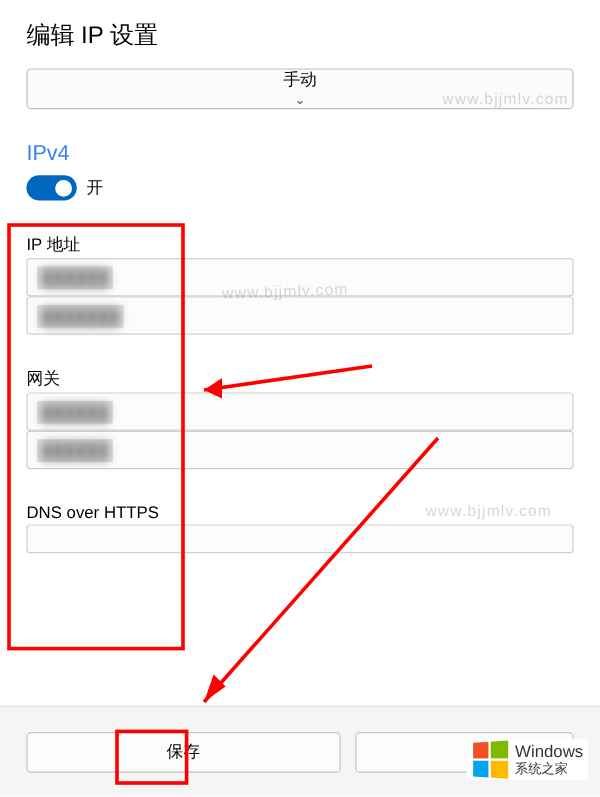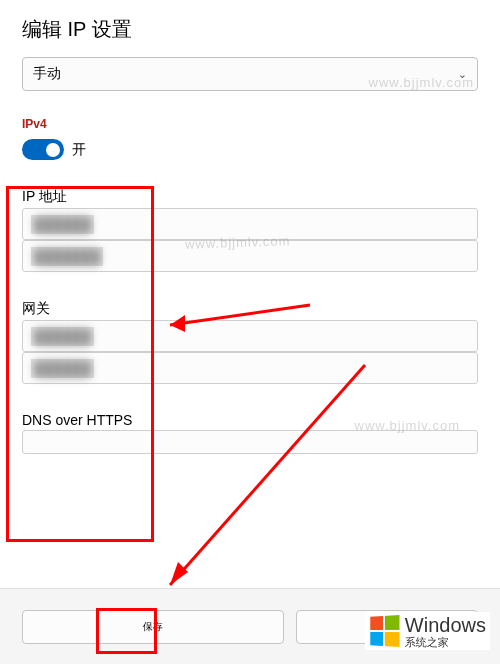--- a/index.html
+++ b/index.html
@@ -25,27 +25,28 @@
       height: 34px;
       border: 1px solid #c0c0c0;
       border-radius: 4px;
       padding: 0 10px;
       display: flex;
       align-items: center;
       justify-content: space-between;
       background: #fbfbfb;
       cursor: pointer;
       font-size: 14px;
+      flex-direction: column;
     }
     .chevron { font-size: 11px; color: #555; }
     .section-heading {
-      font-size: 12px;
-      font-weight: 700;
+      font-size: 18px;
+      font-weight: 400;
       margin-top: 26px;
-      color: #b91c1c;
+      color: #3b82f6;
     }
     .toggle-row {
       display: flex;
       align-items: center;
       margin-top: 8px;
       gap: 8px;
     }
     .toggle {
       width: 42px;
       height: 21px;
@@ -99,21 +100,21 @@
       align-items: center;
       padding: 0 22px;
       gap: 12px;
     }
     .btn {
       height: 34px;
       flex: 1;
       border: 1px solid #c5c5c5;
       border-radius: 4px;
       background: #fcfcfc;
-      font-size: 10px;
+      font-size: 14px;
       display: flex;
       align-items: center;
       justify-content: center;
       cursor: pointer;
     }
     .btn-secondary {
       max-width: 40%;
     }
     
     .anno-box {
@@ -153,21 +154,21 @@
       grid-template-columns: 1fr 1fr;
       grid-template-rows: 1fr 1fr;
       gap: 2px;
       transform: perspective(60px) rotateY(-14deg);
     }
     .sq-r { background: #f25022; }
     .sq-g { background: #7fba00; }
     .sq-b { background: #00a4ef; }
     .sq-y { background: #ffb900; }
     .logo-text { font-size: 11px; color: #333; line-height: 1.1; }
-    .logo-text .en { font-size: 20px; color: #333; }
+    .logo-text .en { font-size: 14px; color: #333; }
   </style>
 </head>
 <body>
 
 <div class="panel">
   <div class="title">编辑 IP 设置</div>
 
   <div class="select">
     <span>手动</span>
     <span class="chevron">⌄</span>

